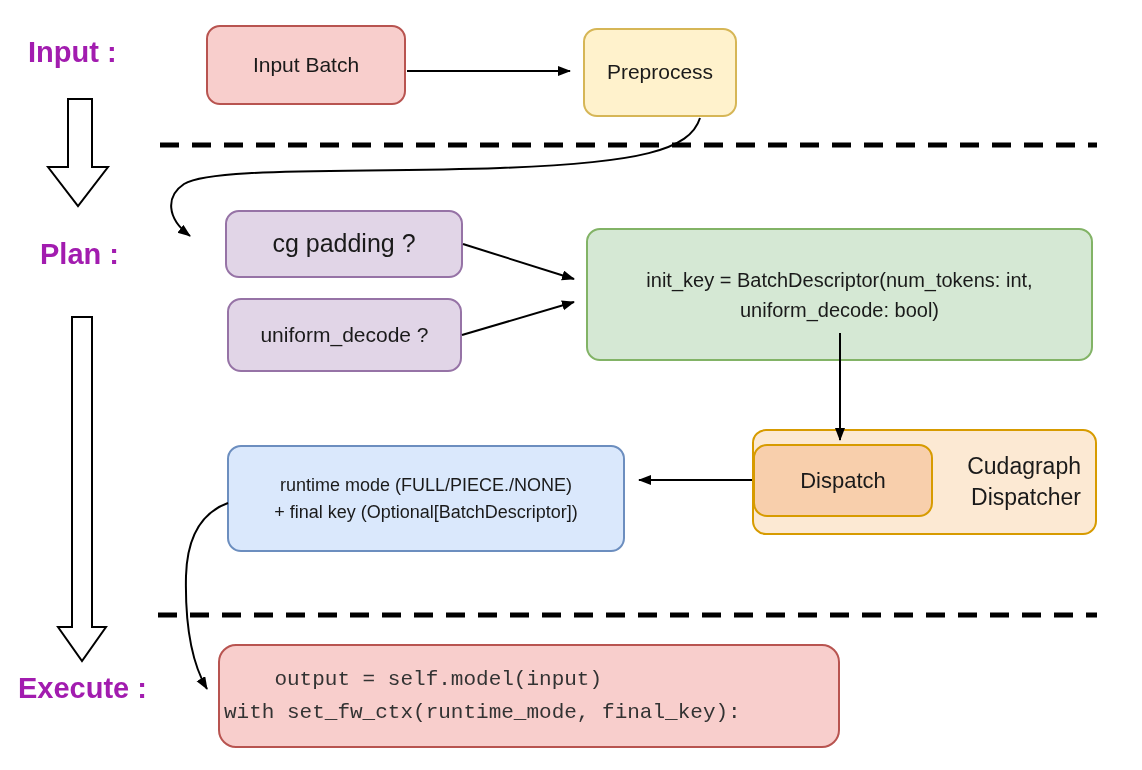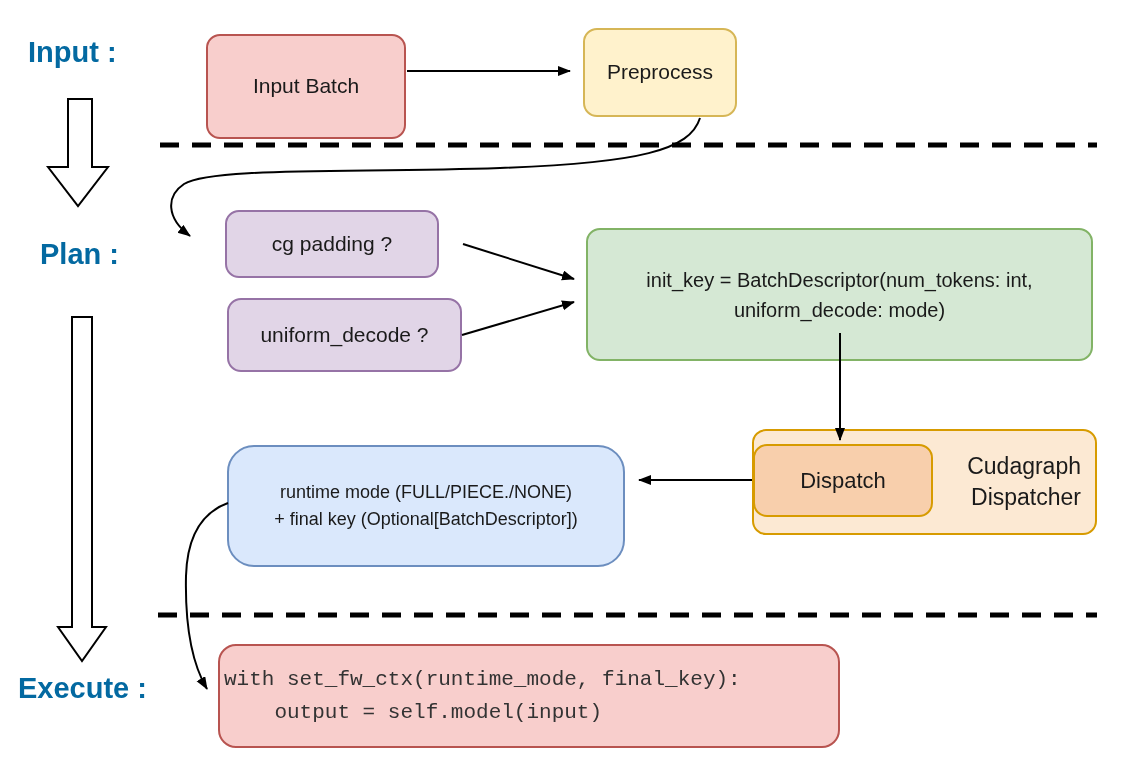--- a/index.html
+++ b/index.html
@@ -7,48 +7,48 @@
     position:relative;
     width:1142px;height:770px;
     background:#ffffff;
     font-family:"Liberation Sans","DejaVu Sans",sans-serif;
     overflow:hidden;
   }
   .stage-label{
     position:absolute;
     font-weight:bold;
     font-size:29px;
-    color:#0369a1;
+    color:#a21caf;
     white-space:nowrap;
   }
   #label-input{left:28px;top:36px;}
   #label-plan{left:40px;top:238px;}
   #label-execute{left:18px;top:672px;}
 
   .node{
     position:absolute;
     box-sizing:border-box;
     border:2px solid #000;
     border-radius:14px;
     display:flex;
     flex-direction:column;
     align-items:center;
     justify-content:center;
     text-align:center;
     color:#1a1a1a;
     line-height:1.35;
   }
-  #input-batch{left:206px;top:34px;width:200px;height:105px;font-size:21px;}
+  #input-batch{left:206px;top:25px;width:200px;height:80px;font-size:21px;}
   #preprocess{left:583px;top:28px;width:154px;height:89px;font-size:21px;}
-  #cg-padding{left:225px;top:210px;width:214px;height:68px;font-size:21px;}
+  #cg-padding{left:225px;top:210px;width:238px;height:68px;font-size:25px;}
   #uniform-decode{left:227px;top:298px;width:235px;height:74px;font-size:21px;}
   #init-key{left:586px;top:228px;width:507px;height:133px;font-size:20px;line-height:30px;}
   #dispatcher-outer{left:752px;top:429px;width:345px;height:106px;font-size:23px;line-height:31px;align-items:flex-end;padding-right:14px;justify-content:center;}
   #dispatch-inner{left:753px;top:444px;width:180px;height:73px;font-size:22px;}
-  #runtime-mode{left:227px;top:445px;width:398px;height:122px;font-size:18px;line-height:27px;border-radius:27px;}
+  #runtime-mode{left:227px;top:445px;width:398px;height:107px;font-size:18px;line-height:27px;}
   #execute-code{
     left:218px;top:644px;width:622px;height:104px;
     border-width:2.5px;border-radius:18px;
     align-items:flex-start;
     font-family:"Liberation Mono","DejaVu Sans Mono",monospace;
     font-size:21px;line-height:33px;color:#333333;
     padding-left:4px;
   }
   .code-line{white-space:pre;}
   #overlay{
@@ -76,40 +76,40 @@
   <div id="cg-padding" class="node" style="background: rgb(225, 213, 231); border-color: rgb(150, 115, 166);">
     <span>cg padding ?</span>
   </div>
 
   <div id="uniform-decode" class="node" style="background: rgb(225, 213, 231); border-color: rgb(150, 115, 166);">
     <span>uniform_decode ?</span>
   </div>
 
   <div id="init-key" class="node" style="background: rgb(213, 232, 212); border-color: rgb(130, 179, 102);">
     <span>init_key = BatchDescriptor(num_tokens: int,</span>
-    <span>uniform_decode: mode)</span>
+    <span>uniform_decode: bool)</span>
   </div>
 
   <div id="dispatcher-outer" class="node" style="background: rgb(252, 233, 211); border-color: rgb(215, 155, 0);">
     <span>Cudagraph</span>
     <span>Dispatcher</span>
   </div>
 
   <div id="dispatch-inner" class="node" style="background: rgb(248, 207, 172); border-color: rgb(215, 155, 0);">
     <span>Dispatch</span>
   </div>
 
   <div id="runtime-mode" class="node" style="background: rgb(218, 232, 252); border-color: rgb(108, 142, 191);">
     <span>runtime mode (FULL/PIECE./NONE)</span>
     <span>+ final key (Optional[BatchDescriptor])</span>
   </div>
 
   <div id="execute-code" class="node" style="background: rgb(248, 206, 204); border-color: rgb(184, 84, 80);">
+    <span class="code-line">    output = self.model(input)</span>
     <span class="code-line">with set_fw_ctx(runtime_mode, final_key):</span>
-    <span class="code-line">    output = self.model(input)</span>
   </div>
 
   <svg id="overlay" viewBox="0 0 1142 770" xmlns="http://www.w3.org/2000/svg">
     <defs>
       <marker id="ah" markerUnits="userSpaceOnUse" markerWidth="15" markerHeight="12" refX="12" refY="5" orient="auto">
         <path d="M0,0 L13,5 L0,10 z" fill="#000000"></path>
       </marker>
     </defs>
 
     <line x1="160" y1="145" x2="1097" y2="145" stroke="#000" stroke-width="5" stroke-dasharray="19 13"></line>

